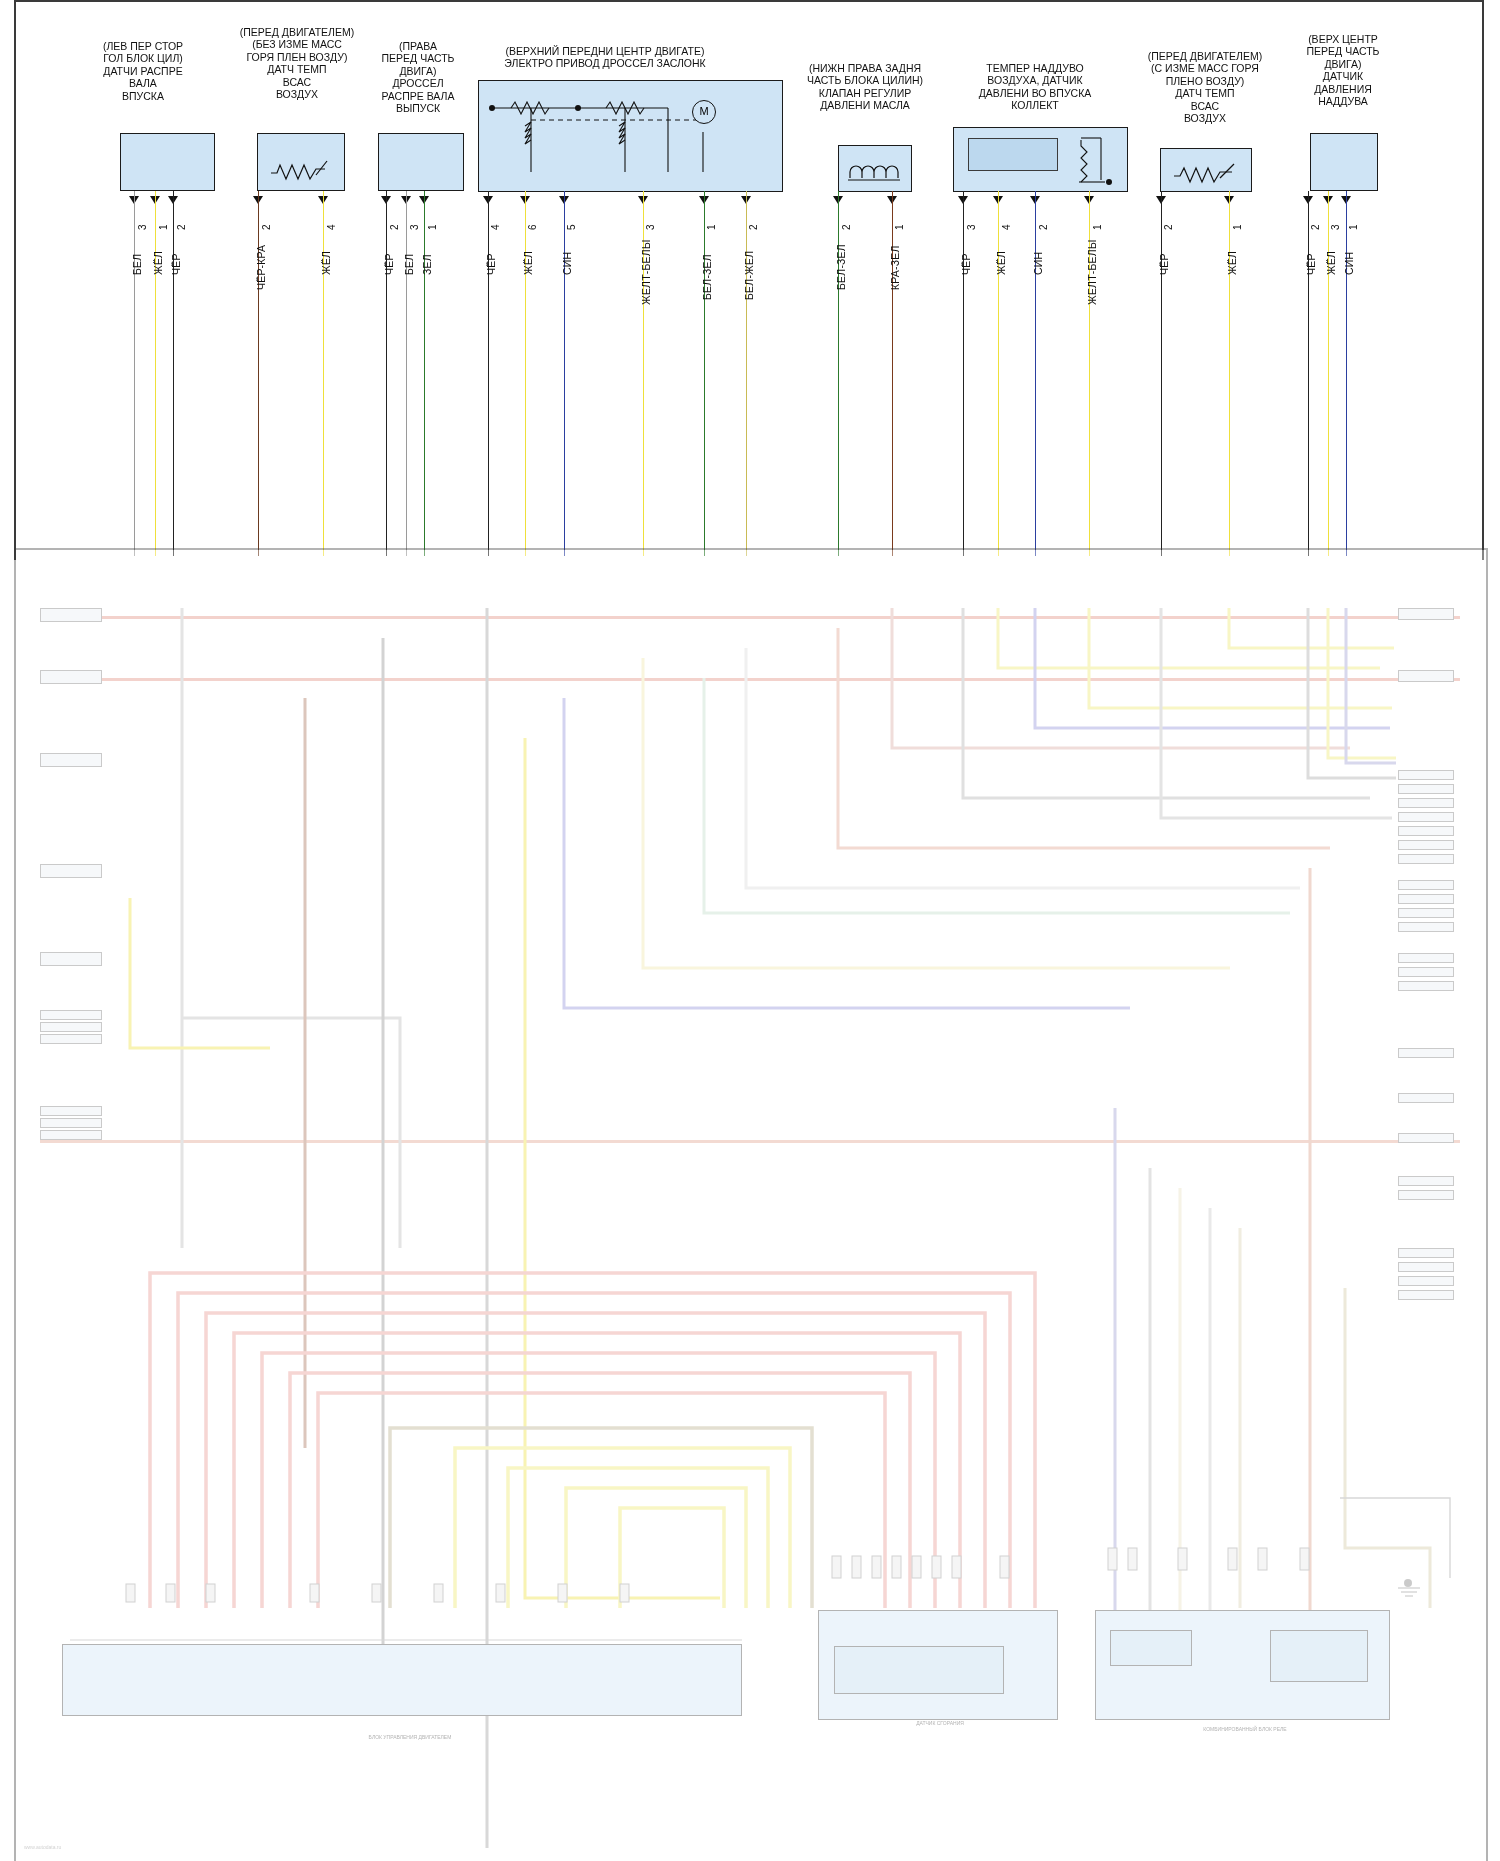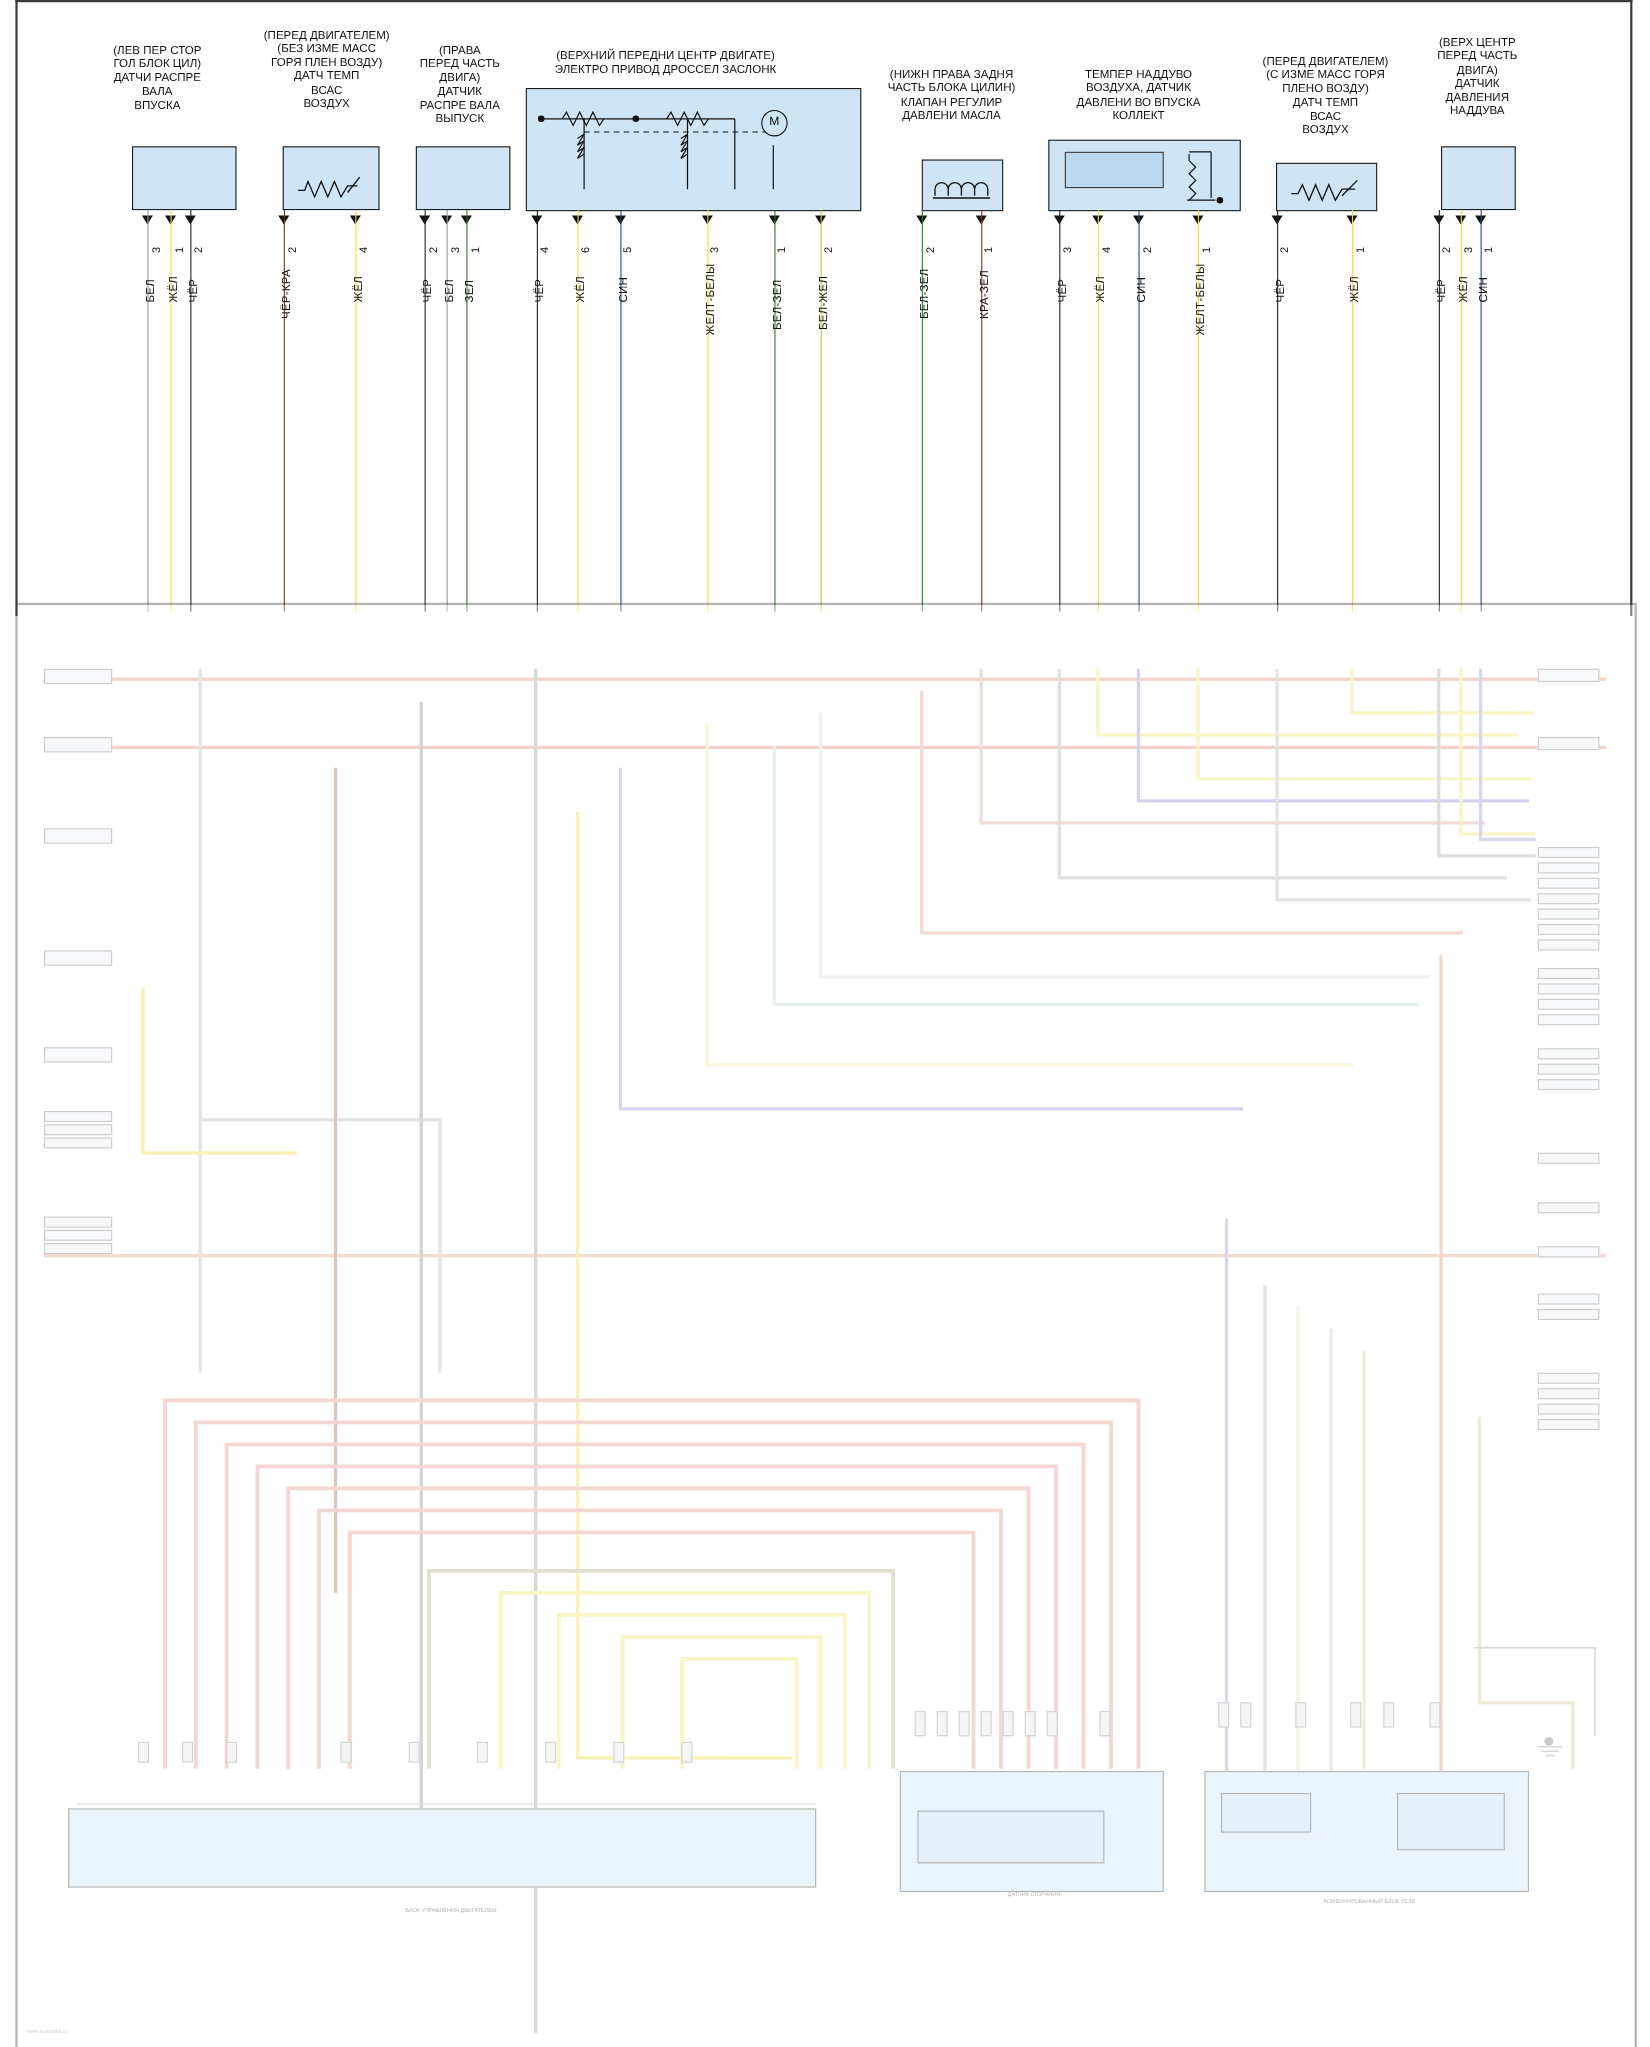--- a/index.html
+++ b/index.html
@@ -74,21 +74,21 @@
     <div class="arw" style="left:253px;top:196px;"></div>
     <div class="arw" style="left:318px;top:196px;"></div>
     <div class="vline" style="left:258px;top:191px;height:365px;border-left-color:#6b3a20;"></div>
     <div class="vline" style="left:323px;top:191px;height:365px;border-left-color:#efe03a;"></div>
     <div class="wl" style="left:255px;top:290px;">ЧЁР-КРА</div>
     <div class="wl" style="left:320px;top:275px;">ЖЁЛ</div>
 
     <div class="cap" style="left:370px;top:40px;width:96px;white-space:pre-line;">(ПРАВА
 ПЕРЕД ЧАСТЬ
 ДВИГА)
-ДАТЧИК
+ДРОССЕЛ
 РАСПРЕ ВАЛА
 ВЫПУСК</div>
     <div class="blk" style="left:378px;top:133px;width:86px;height:58px;"></div>
     <div class="pin" style="left:389px;top:230px;">2</div>
     <div class="pin" style="left:409px;top:230px;">3</div>
     <div class="pin" style="left:427px;top:230px;">1</div>
     <div class="arw" style="left:381px;top:196px;"></div>
     <div class="arw" style="left:401px;top:196px;"></div>
     <div class="arw" style="left:419px;top:196px;"></div>
     <div class="vline" style="left:386px;top:191px;height:365px;border-left-color:#222;"></div>

